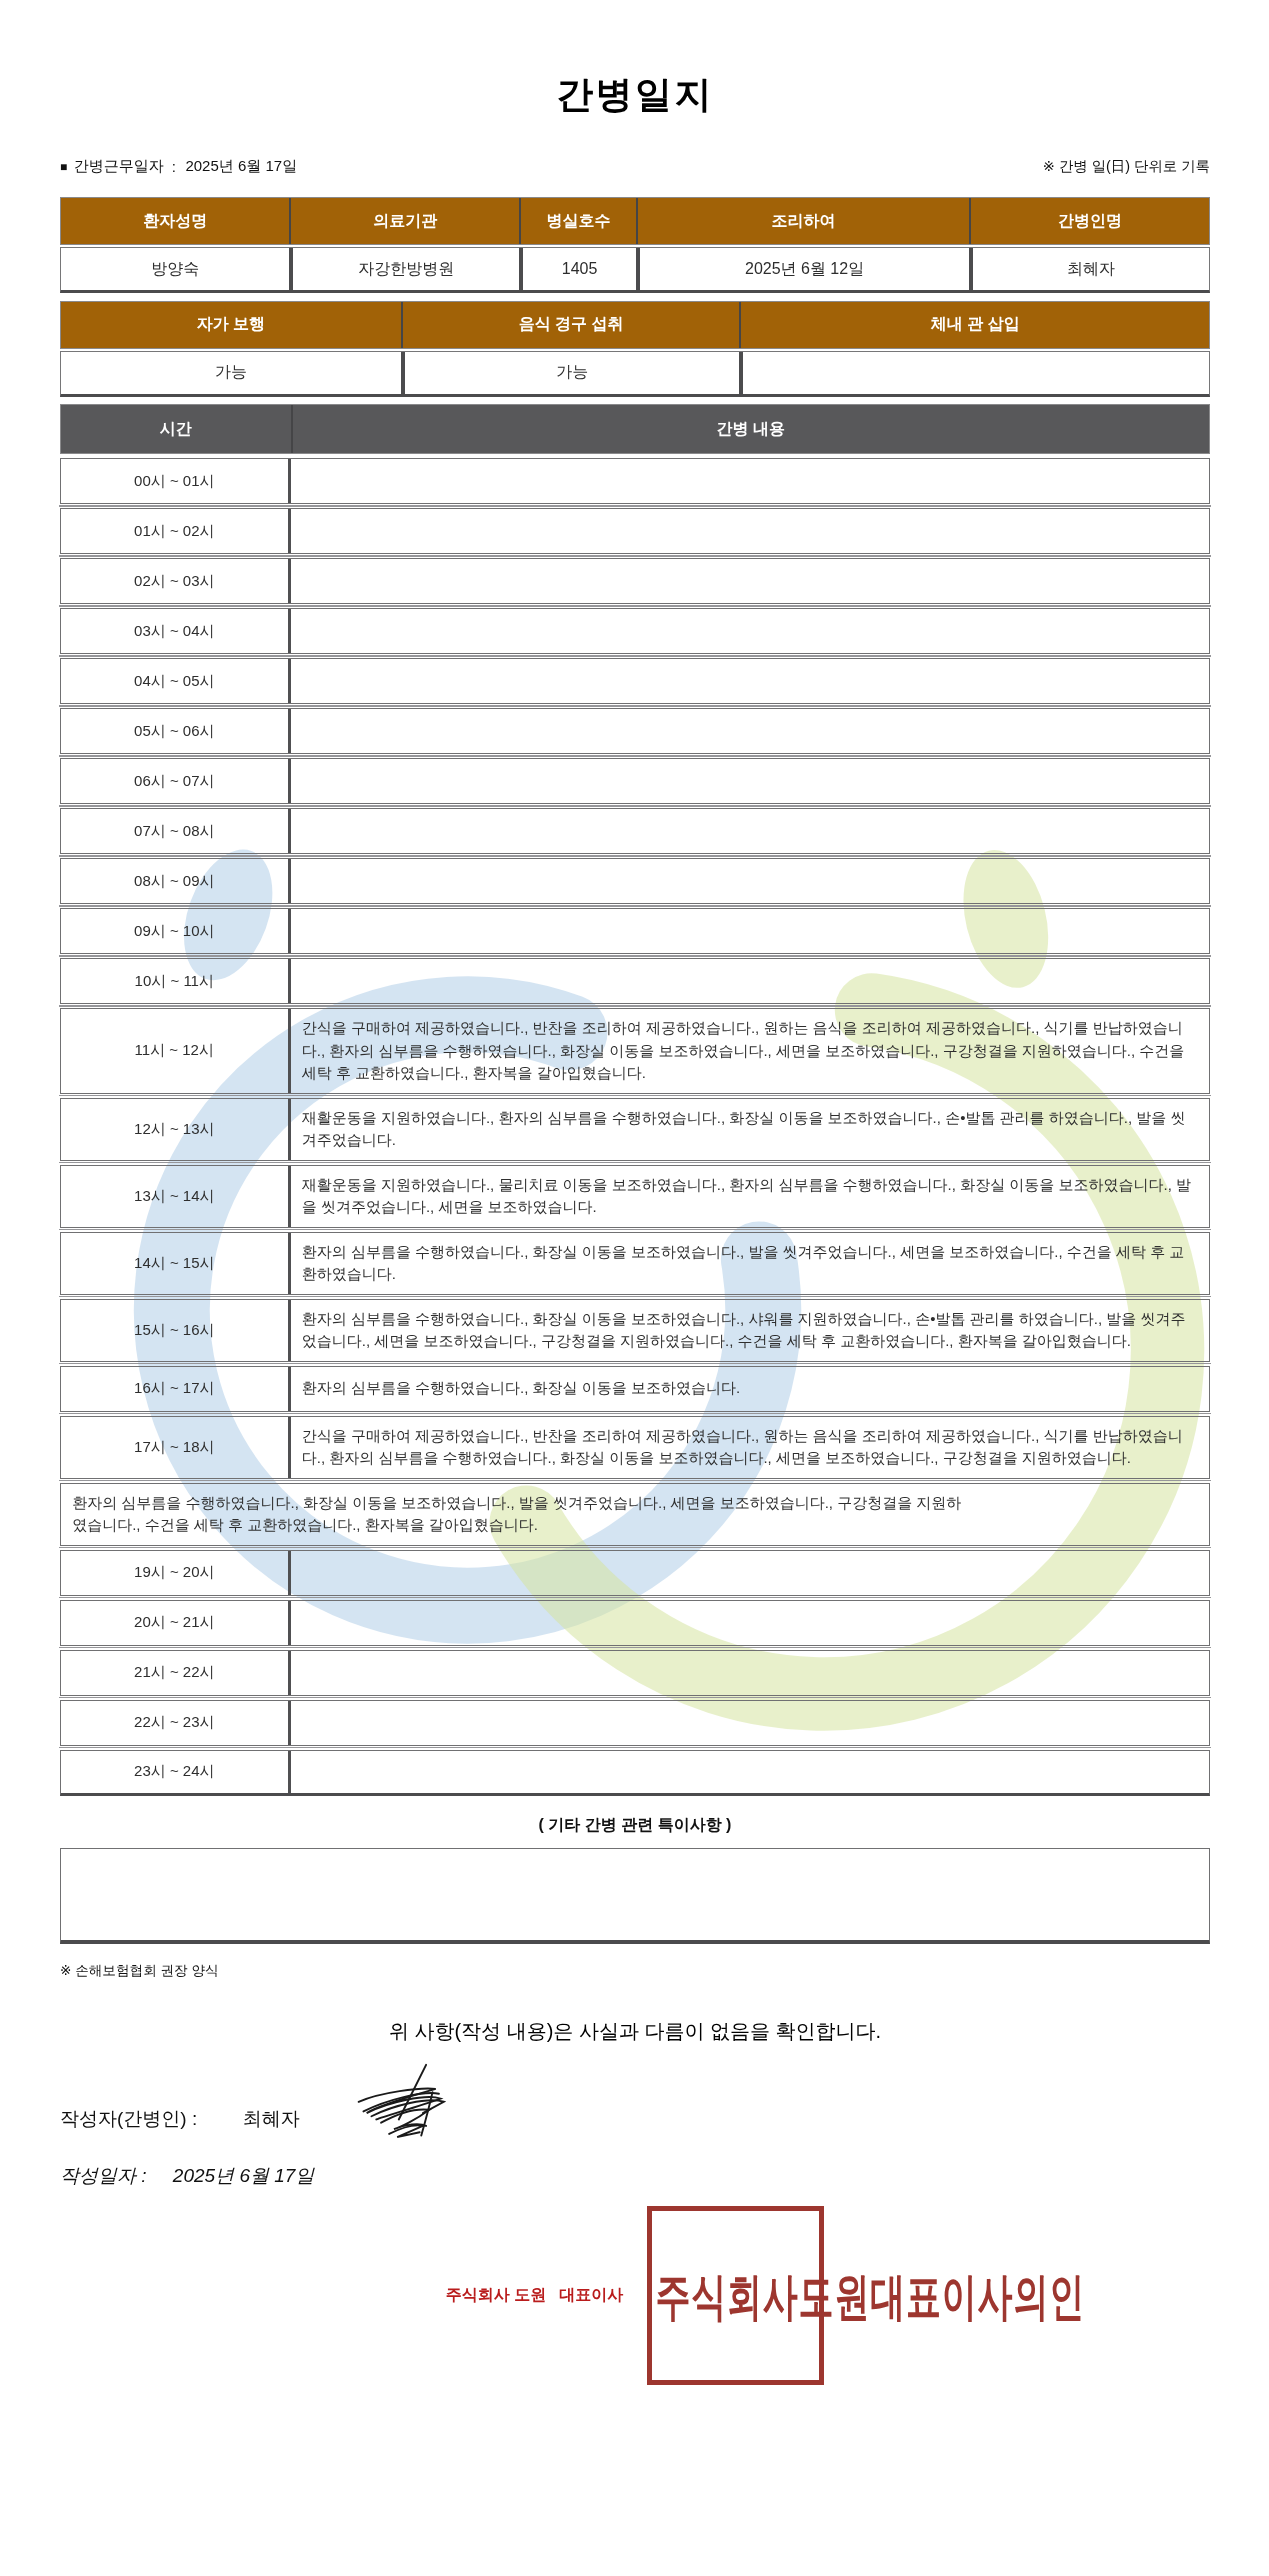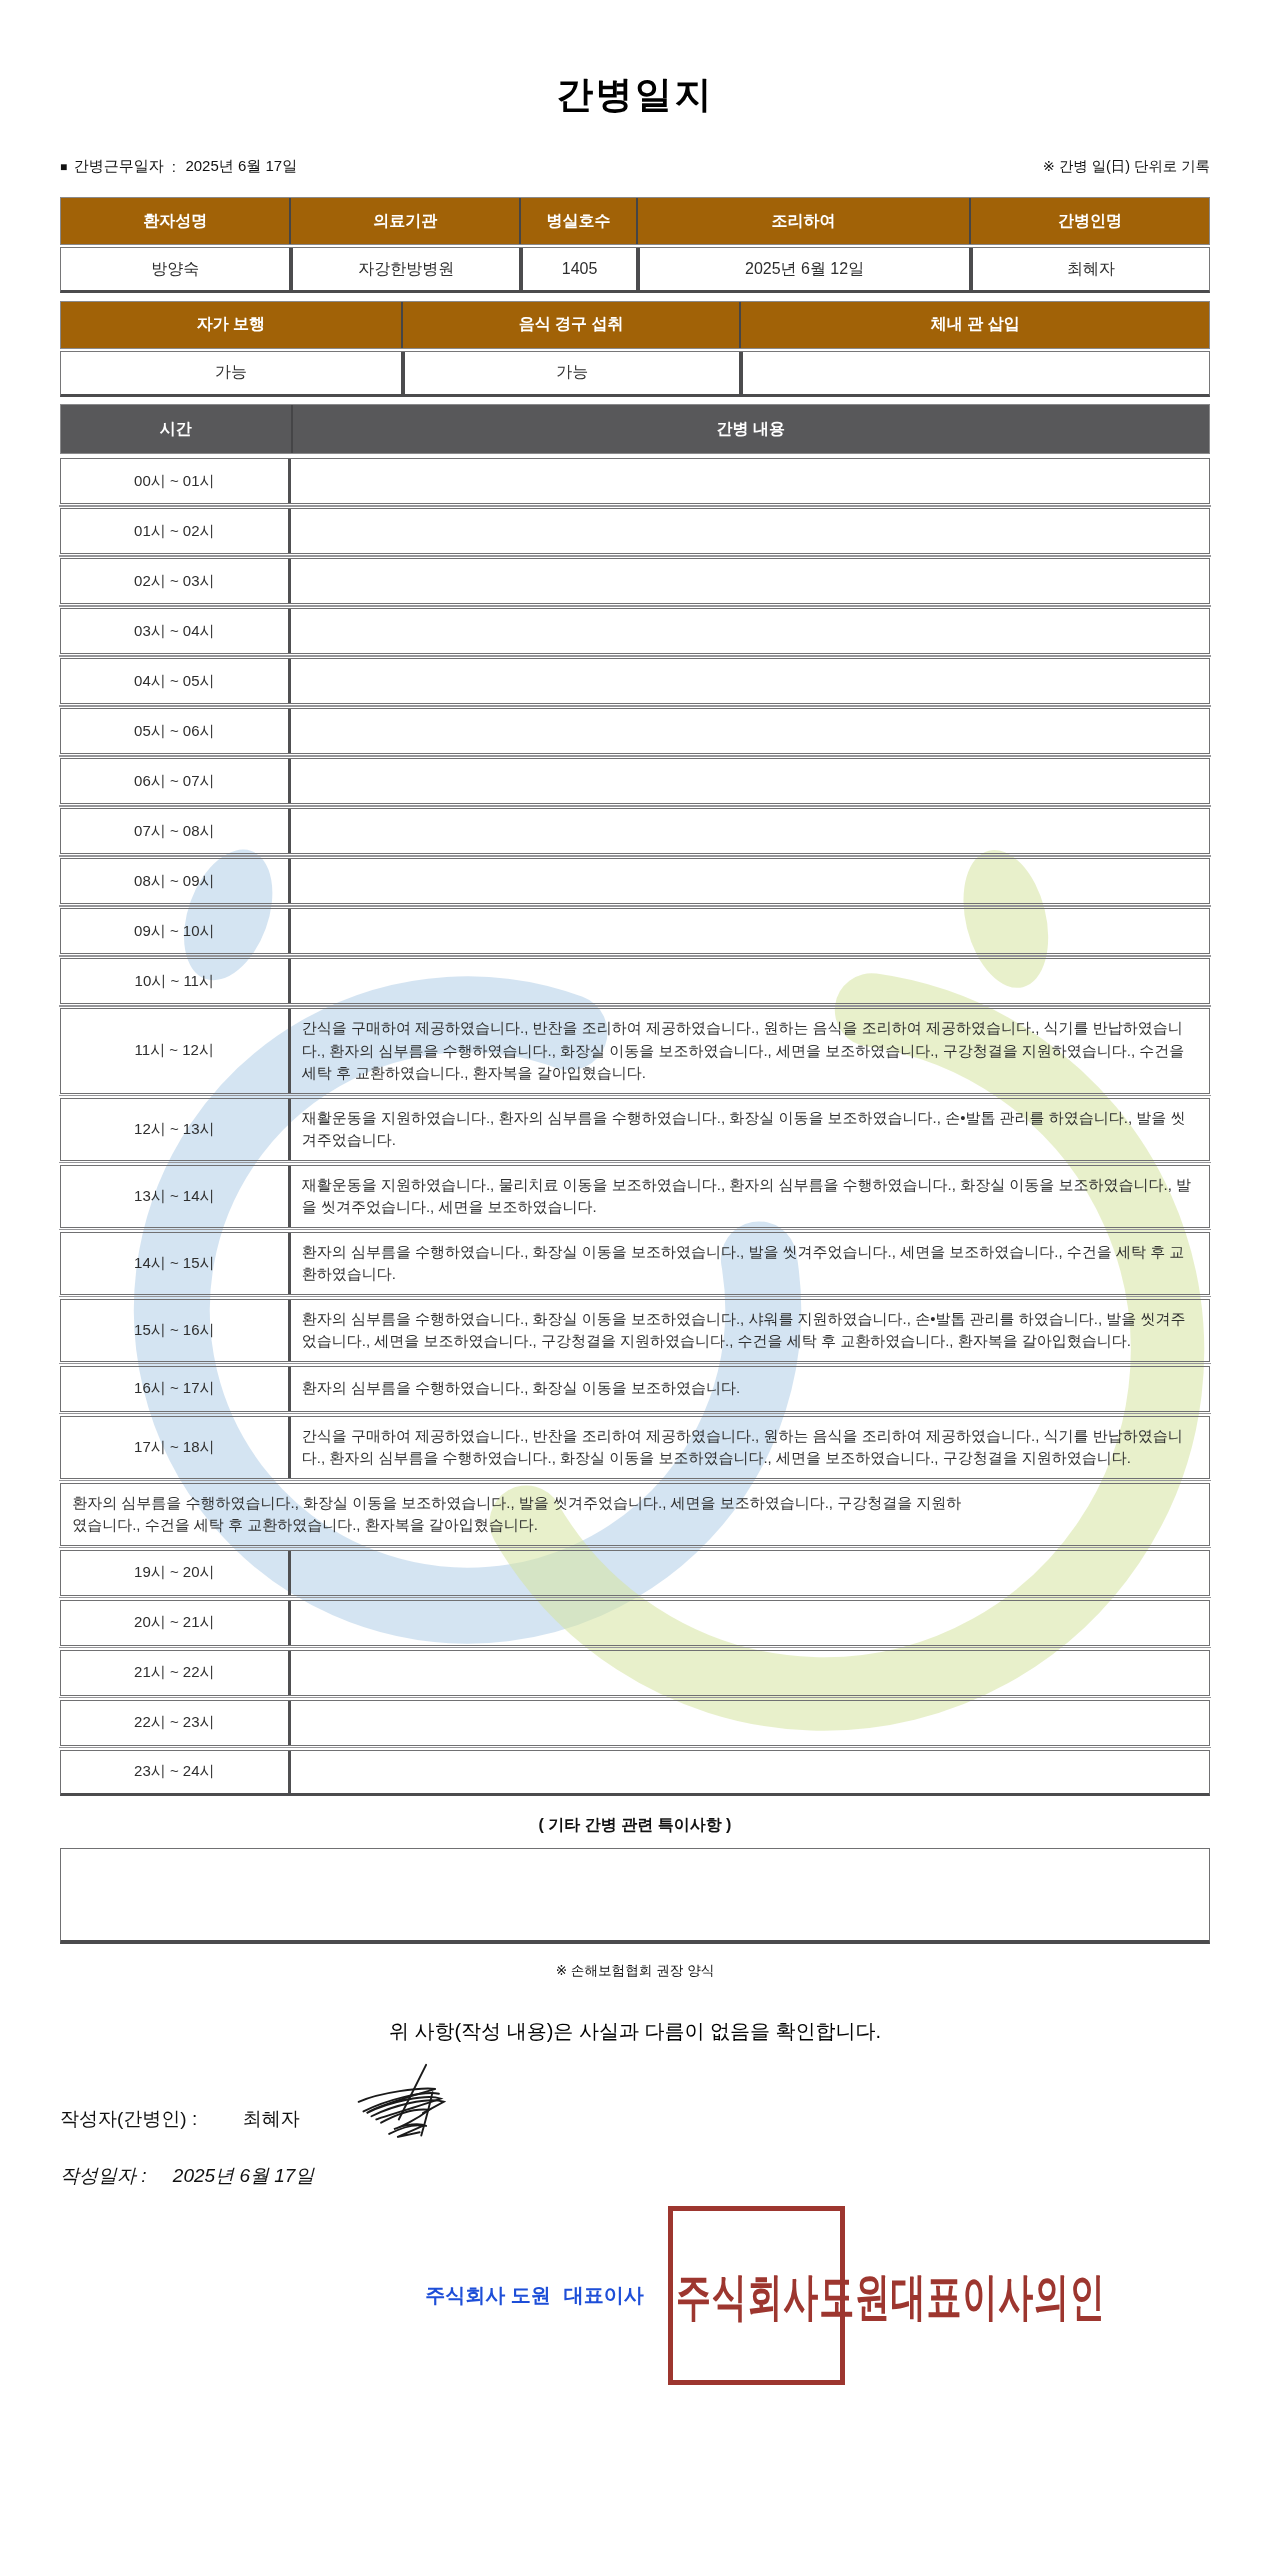--- a/index.html
+++ b/index.html
@@ -158,21 +158,21 @@
   .extras-box {
     margin-top: 12.8px;
     height: 96px;
     border: 1.6px solid #707072;
     border-bottom: 4px solid #4b4b4d;
     padding: 6.4px 9.6px;
     font-size: 14.4px;
   }
   .form-note {
     margin-top: 17.6px;
-    text-align: center;
+    text-align: left;
     font-size: 13.6px;
     color: #111;
   }
   .confirmation {
     margin-top: 38px;
     text-align: center;
     font-size: 20px;
     font-weight: 400;
     color: #000;
   }
@@ -202,23 +202,23 @@
   .company-line {
     margin-top: 17.6px;
     display: flex;
     align-items: center;
     justify-content: center;
     gap: 24px;
   }
   .company-text {
     display: flex;
     gap: 13px;
-    font-size: 20px;
+    font-size: 16px;
     font-weight: 700;
-    color: #1d4ed8;
+    color: #b91c1c;
   }
   .stamp {
     width: 177px;
     height: 179px;
     border: 5.6px solid #9d362f;
     border-radius: 0;
     display: flex;
     flex-direction: row;
     justify-content: space-around;
     align-items: center;

